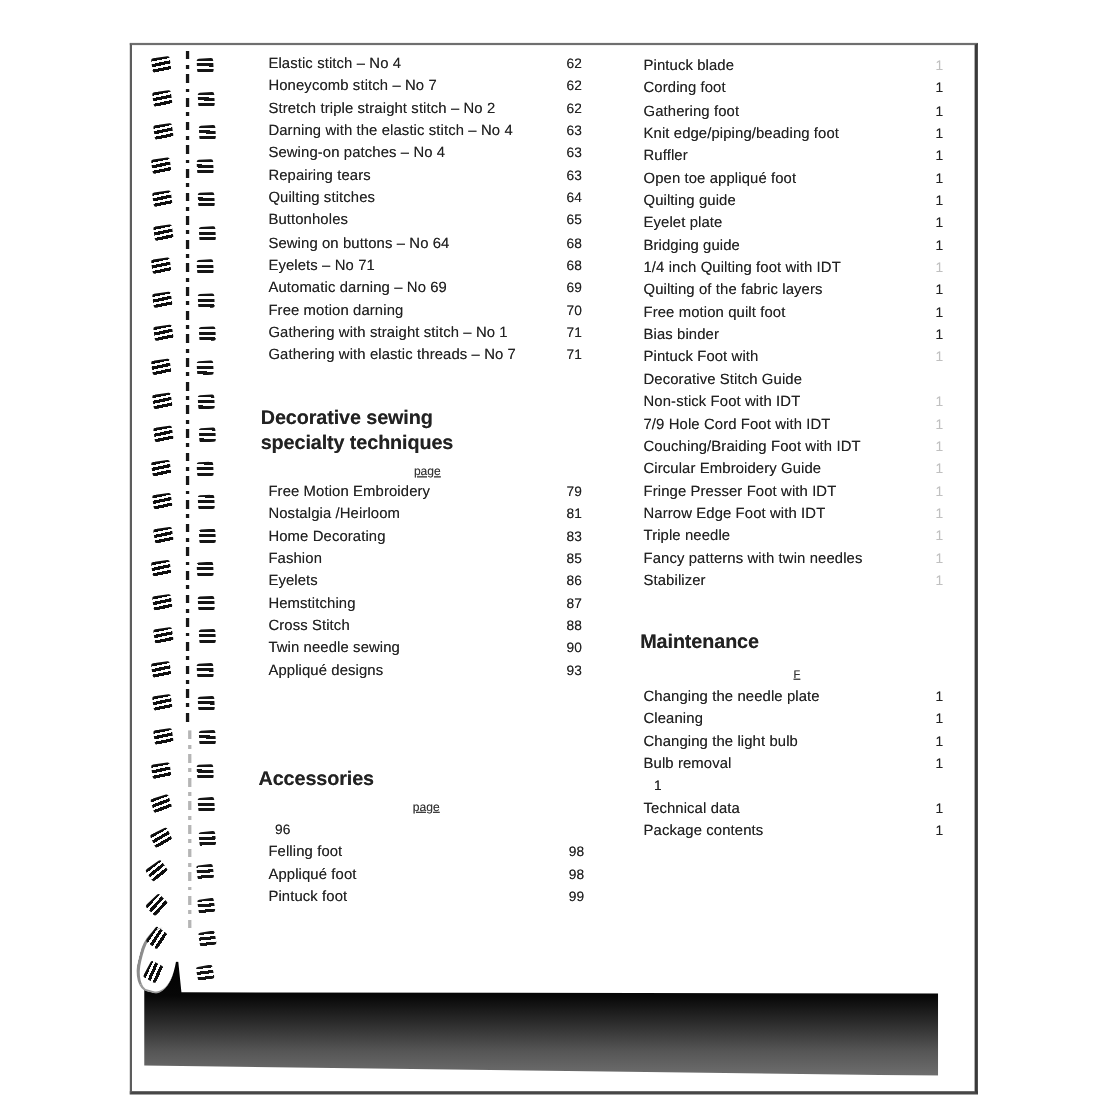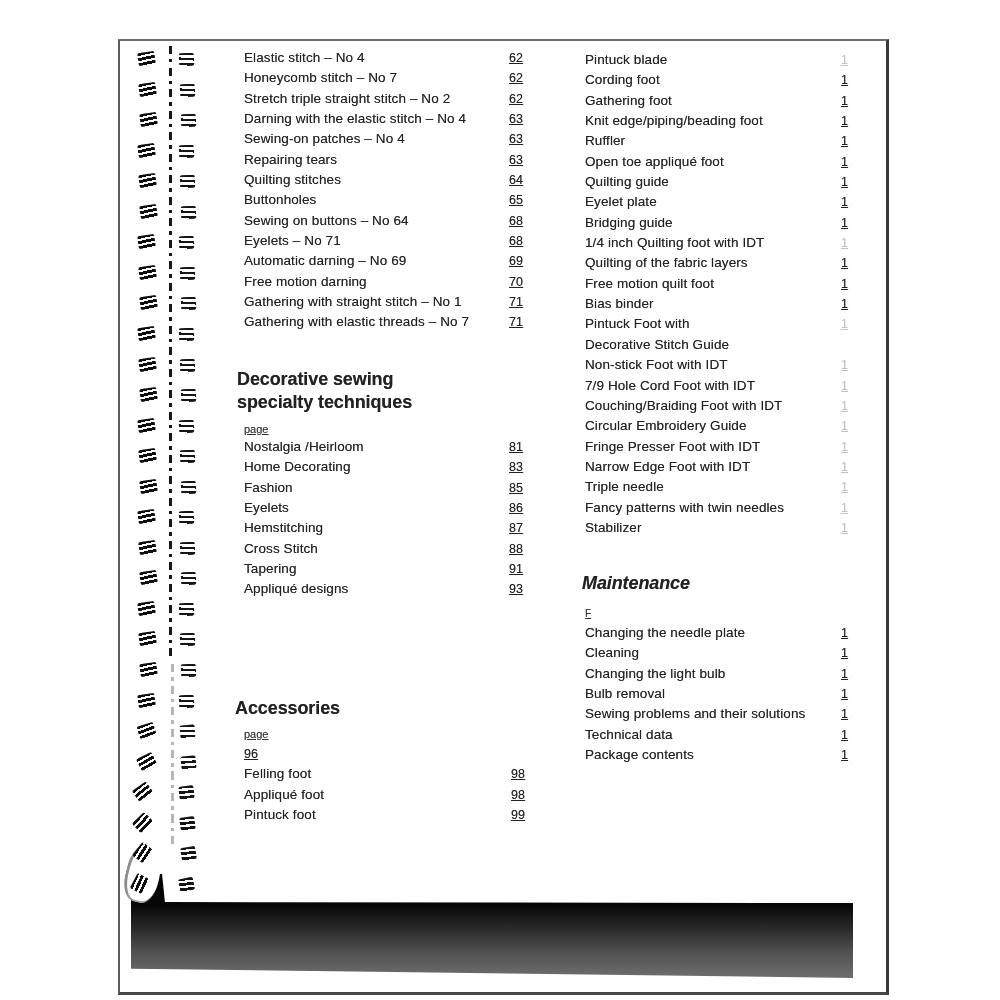--- a/index.html
+++ b/index.html
@@ -46,41 +46,41 @@
   }
   .binding{position:absolute;left:0;top:0;z-index:4;}
   
   .toc{position:absolute;list-style:none;margin:0;padding:0;z-index:5;}
   .toc li{
     display:flex;justify-content:space-between;align-items:flex-start;
     line-height:20.35px;font-size:13.5px;letter-spacing:.1px;
     text-shadow:0 0 .6px rgba(0,0,0,.5);
   }
   .toc .lbl{white-space:pre-line;}
-  .toc .num{font-size:12.5px;padding-right:1px;min-width:26px;text-align:left;text-decoration:underline;}
+  .toc .num{font-size:12.5px;padding-right:1px;min-width:26px;text-align:center;}
   .toc .num.faint{opacity:.28;}
   .sec-title{
     position:absolute;margin:0;font-size:18px;font-weight:bold;line-height:22.5px;
     letter-spacing:-.1px;z-index:5;text-shadow:0 0 .6px rgba(0,0,0,.55);
   }
   .page-label{
-    position:absolute;font-size:11px;color:#333;text-align:left;z-index:5;
+    position:absolute;font-size:11px;color:#333;text-align:center;z-index:5;
     text-shadow:0 0 .5px rgba(0,0,0,.4);
     text-decoration:underline;
   }
   
   #list-utility{left:244px;top:32px;width:292px;}
   #hdr-decorative{left:237px;top:352px;}
   #pagelab-dec{left:244px;top:407px;width:289px;}
   #list-decorative{left:244px;top:421px;width:292px;}
   #hdr-accessories{left:235px;top:681px;}
   #pagelab-acc{left:244px;top:712px;width:287px;}
   #list-accessories{left:244px;top:728px;width:294px;}
   #list-acc2{left:585px;top:34px;width:283px;}
-  #hdr-maintenance{left:582px;top:556px;font-style:italic;}
+  #hdr-maintenance{left:582px;top:556px;}
   #pagelab-main{left:585px;top:592px;width:279px;font-size:10px;}
   #list-maintenance{left:585px;top:607px;width:283px;}
 </style>
 </head>
 <body>
 
 <div class="canvas">
 
   <div class="frame"></div>
 
@@ -205,20 +205,24 @@
       <li>
         <span class="lbl">Gathering with elastic threads – No 7</span>
         <span class="num">71</span>
       </li>
     </ul>
 
   <h2 class="sec-title" id="hdr-decorative"><span>Decorative sewing</span><br><span>specialty techniques</span></h2>
   <div class="page-label" id="pagelab-dec">page</div>
   <ul class="toc" id="list-decorative">
       <li>
+        <span class="lbl">Free Motion Embroidery</span>
+        <span class="num">79</span>
+      </li>
+      <li>
         <span class="lbl">Nostalgia /Heirloom</span>
         <span class="num">81</span>
       </li>
       <li>
         <span class="lbl">Home Decorating</span>
         <span class="num">83</span>
       </li>
       <li>
         <span class="lbl">Fashion</span>
         <span class="num">85</span>
@@ -229,22 +233,22 @@
       </li>
       <li>
         <span class="lbl">Hemstitching</span>
         <span class="num">87</span>
       </li>
       <li>
         <span class="lbl">Cross Stitch</span>
         <span class="num">88</span>
       </li>
       <li>
-        <span class="lbl">Tapering</span>
-        <span class="num">91</span>
+        <span class="lbl">Twin needle sewing</span>
+        <span class="num">90</span>
       </li>
       <li>
         <span class="lbl">Appliqué designs</span>
         <span class="num">93</span>
       </li>
     </ul>
 
   <h2 class="sec-title" id="hdr-accessories">Accessories</h2>
   <div class="page-label" id="pagelab-acc">page</div>
   <ul class="toc" id="list-accessories">
@@ -374,21 +378,20 @@
       </li>
       <li>
         <span class="lbl">Changing the light bulb</span>
         <span class="num">1</span>
       </li>
       <li>
         <span class="lbl">Bulb removal</span>
         <span class="num">1</span>
       </li>
       <li>
-        <span class="lbl">Sewing problems and their solutions</span>
         <span class="num">1</span>
       </li>
       <li>
         <span class="lbl">Technical data</span>
         <span class="num">1</span>
       </li>
       <li>
         <span class="lbl">Package contents</span>
         <span class="num">1</span>
       </li>

